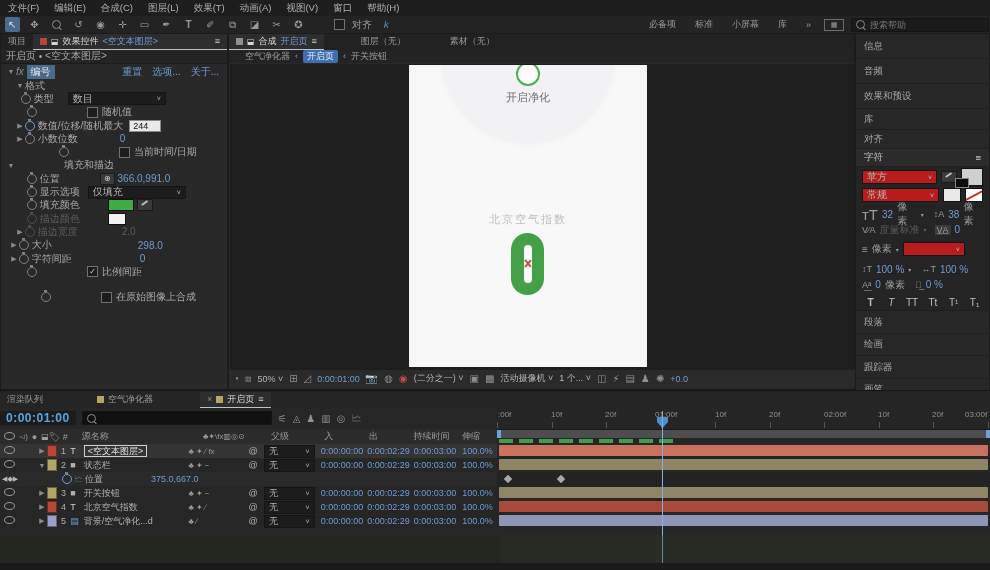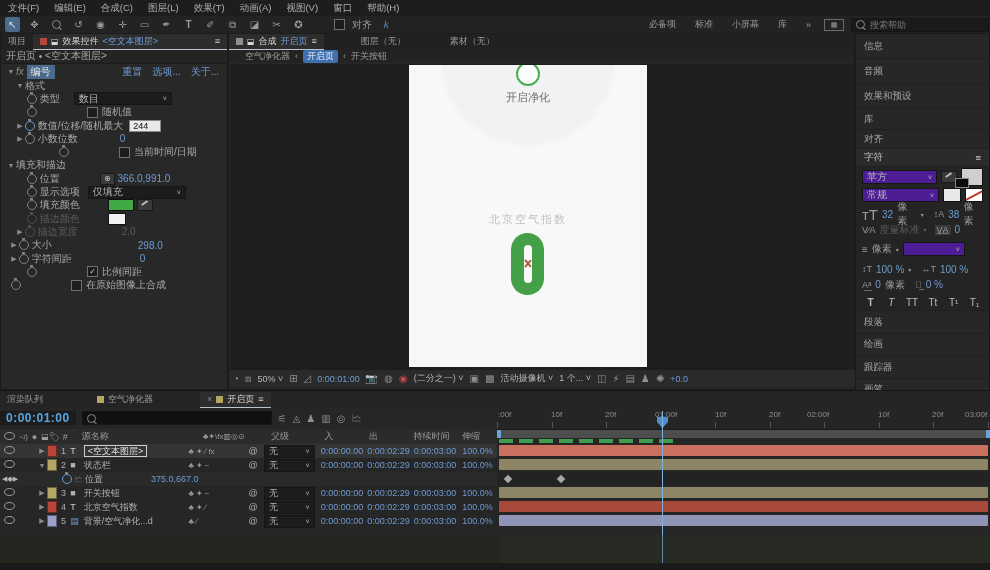--- a/index.html
+++ b/index.html
@@ -35,21 +35,21 @@
   .cb{width:9px;height:9px;border:1px solid #707070;background:#1d1d1d;display:inline-flex;align-items:center;justify-content:center;flex:none;color:#cfcfcf;font-size:8px;}
   .dd{background:#1c1c1c;border:1px solid #151515;height:11px;display:flex;align-items:center;justify-content:space-between;padding:0 4px;color:#b3b3b3;}
   .editbox{background:#e8e8e8;color:#111;border:1px solid #8a8a8a;height:10px;display:flex;align-items:center;padding:0 3px;font-size:9px;}
   .swatch{width:24px;height:10px;border:1px solid #111;}
   .eyedrop{width:14px;height:10px;background:#3a3a3a;border:1px solid #1a1a1a;position:relative;}
   .eyedrop::after{content:"";position:absolute;left:3px;top:2px;width:7px;height:1.5px;background:#bdbdbd;transform:rotate(-35deg);}
   .crossbtn{width:13px;height:10px;background:#3a3a3a;border:1px solid #1a1a1a;color:#cfcfcf;font-size:8px;display:flex;align-items:center;justify-content:center;}
   
   .rrow{height:22px;display:flex;align-items:center;padding:0 8px;border-bottom:1px solid #1f1f1f;background:#272727;color:#a6a6a6;font-size:9.5px;justify-content:space-between;}
   .crow{display:flex;align-items:center;padding:0 6px;gap:4px;color:#9a9a9a;}
-  .cdd{background:#4c1d95;border:1px solid #151515;height:12px;flex:1;display:flex;align-items:center;justify-content:space-between;padding:0 4px;color:#b8b8b8;}
+  .cdd{background:#b91c1c;border:1px solid #151515;height:12px;flex:1;display:flex;align-items:center;justify-content:space-between;padding:0 4px;color:#b8b8b8;}
   .fauxbtn{color:#bdbdbd;font-size:10px;width:17px;text-align:center;}
   
   .crumb{display:flex;align-items:center;gap:5px;height:14px;padding-left:16px;background:#232323;color:#9a9a9a;font-size:9px;}
   .crumb .cur{background:#3f6fae;color:#e8f0fa;padding:0 4px;border-radius:2px;}
   .vbottom{position:absolute;left:229px;top:370px;width:625px;height:17px;background:#2a2a2a;display:flex;align-items:center;gap:6px;padding-left:4px;color:#8f8f8f;font-size:9px;}
   .vicon{color:#8f8f8f;font-size:10px;}
   
   .tl{position:absolute;top:390px;left:0;width:990px;height:145px;background:#262626;border-top:1px solid #151515;}
   .tlrow{position:absolute;left:0;width:497px;height:14px;display:flex;align-items:center;color:#b0b0b0;font-size:9px;}
   .eye{width:9px;height:6px;border-radius:50%;border:1px solid #9a9a9a;display:inline-block;}
@@ -134,21 +134,21 @@
         <span class="blue">重置</span>
         <span class="blue">选项...</span>
         <span class="blue">关于...</span>
       </span>
     </div>
 
     <div class="erow" style="padding-left:14px;">
       <span class="tri">▼</span>
         <span>格式</span>
     </div>
-    <div class="erow" style="padding-left:26px;">
+    <div class="erow" style="padding-left:20px;">
       <span class="sw"></span>&nbsp;
       <span>类型</span>
       <span class="dd" style="margin-left:14px;width:88px;">
         <span>数目</span>
           <span style="font-size:7px;">˅</span>
       </span>
     </div>
     <div class="erow" style="padding-left:26px;">
       <span class="sw"></span>
       <span style="margin-left:50px;display:flex;align-items:center;gap:4px;">
@@ -171,21 +171,21 @@
       <span class="blue" style="margin-left:42px;">0</span>
     </div>
     <div class="erow" style="padding-left:26px;margin-left:32px;">
       <span class="sw"></span>
       <span style="margin-left:50px;display:flex;align-items:center;gap:4px;">
         <span class="cb"></span>
         <span>当前时间/日期</span>
       </span>
     </div>
 
-    <div class="erow" style="">
+    <div class="erow" style="gap:48px;">
       <span class="tri">▼</span>
         <span>填充和描边</span>
     </div>
     <div class="erow" style="padding-left:26px;">
       <span class="sw"></span>&nbsp;
       <span>位置</span>
       <span class="crossbtn" style="margin-left:40px;">⊕</span>&nbsp;
       <span class="blue">366.0,991.0</span>
     </div>
     <div class="erow" style="padding-left:26px;">
@@ -225,21 +225,21 @@
       <span>字符间距</span>
       <span class="blue" style="margin-left:68px;">0</span>
     </div>
     <div class="erow" style="padding-left:26px;">
       <span class="sw"></span>
       <span style="margin-left:50px;display:flex;align-items:center;gap:4px;">
         <span class="cb">✓</span>
         <span>比例间距</span>
       </span>
     </div>
-    <div class="erow" style="padding-left:10px;">
+    <div class="erow" style="padding-left:40px;margin-top:12px;">
       <span class="sw"></span>
       <span style="margin-left:50px;display:flex;align-items:center;gap:4px;">
         <span class="cb"></span>
         <span>在原始图像上合成</span>
       </span>
     </div>
   </div>
 
   <div class="panel" style="top:33px;left:228px;width:627px;height:357px;">
     <div class="tabbar">
@@ -434,21 +434,21 @@
       <span class="vicon">🗠</span>
     </div>
 
     <div class="abs" style="top:17px;left:497px;width:493px;height:21px;background:#252525;border-bottom:1px solid #191919;">
       <span class="ruler-lbl" style="left:1px;">:00f</span>
       <span class="ruler-lbl" style="left:54px;">10f</span>
       <span class="ruler-lbl" style="left:108px;">20f</span>
       <span class="ruler-lbl" style="left:158px;">01:00f</span>
       <span class="ruler-lbl" style="left:218px;">10f</span>
       <span class="ruler-lbl" style="left:272px;">20f</span>
-      <span class="ruler-lbl" style="left:310px;">02:00f</span>
+      <span class="ruler-lbl" style="left:327px;">02:00f</span>
       <span class="ruler-lbl" style="left:381px;">10f</span>
       <span class="ruler-lbl" style="left:435px;">20f</span>
       <span class="ruler-lbl" style="left:468px;">03:00f</span>
       <div class="abs" style="left:0;top:14px;width:493px;height:6px;background:repeating-linear-gradient(90deg,#555 0 1px,transparent 1px 54.5px);"></div>
       <div class="abs" style="left:160px;top:9px;width:11px;height:11px;background:#4f8fd0;clip-path:polygon(0 0,100% 0,100% 45%,50% 100%,0 45%);"></div>
     </div>
 
     <div class="abs" style="top:39px;left:497px;width:493px;height:8px;background:#4d4d4d;border-radius:2px;">
       <span class="abs" style="left:0;top:0;width:4px;height:8px;background:#6da2d8;"></span>
       <span class="abs" style="right:0;top:0;width:4px;height:8px;background:#6da2d8;"></span>

